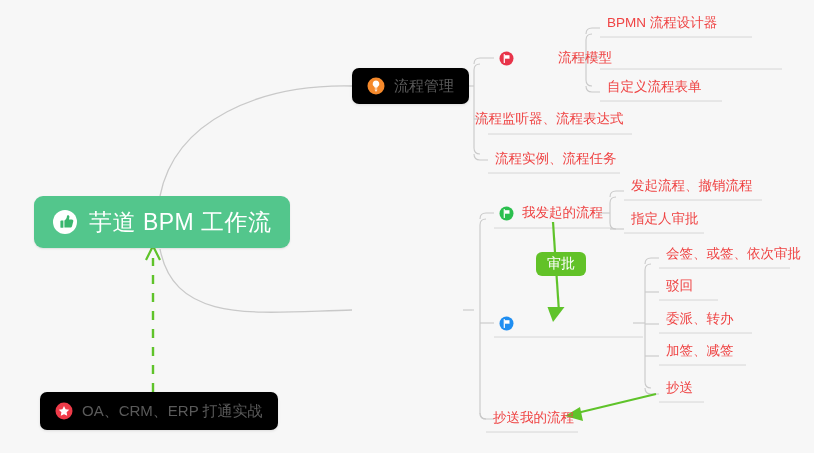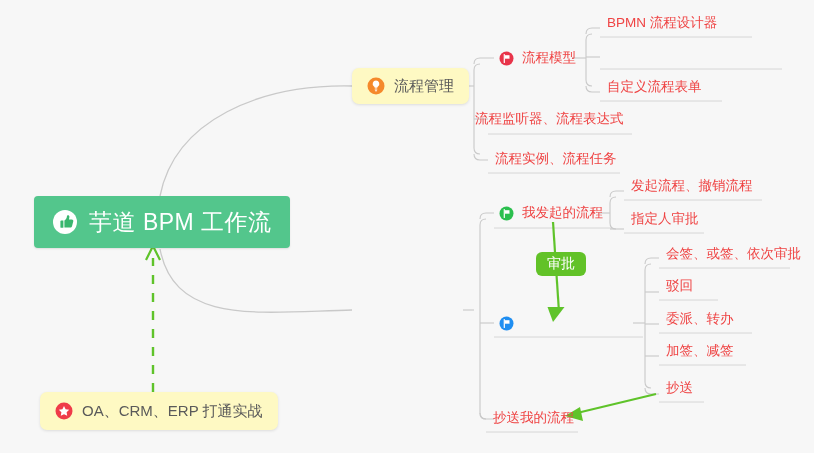--- a/index.html
+++ b/index.html
@@ -35,35 +35,35 @@
     position: absolute;
     box-sizing: border-box;
     display: flex;
     align-items: center;
     white-space: nowrap;
   }
 
   
   .root {
     background: #53c68c;
-    border-radius: 4px;
+    border-radius: 9px;
     padding: 0 18px;
     height: 52px;
     box-shadow: 0 1px 2px rgba(0,0,0,0.10);
   }
   .root .label {
     color: #ffffff;
     font-size: 23px;
     letter-spacing: 0.5px;
   }
   .root .ic { margin-right: 11px; }
 
   
   .branch {
-    background: #fef9c3;
+    background: #000000;
     border-radius: 7px;
     padding: 0 15px;
     height: 36px;
     box-shadow: 0 1px 3px rgba(0,0,0,0.11);
   }
   .branch .label {
     color: #5a5a5a;
     font-size: 15px;
   }
   .branch .ic { margin-right: 9px; }
@@ -187,21 +187,21 @@
       <svg viewBox="0 0 18 18">
         <circle cx="9" cy="9" r="8.5" fill="#f5892b"></circle>
         <path d="M9 3.4 a3.4 3.4 0 0 0 -2.0 6.1 c.45 .35 .7 .8 .7 1.3 h2.6 c0-.5 .25-.95 .7-1.3 A3.4 3.4 0 0 0 9 3.4z" fill="#ffffff"></path>
         <rect x="7.6" y="11.6" width="2.8" height="1.0" rx=".5" fill="#ffffff"></rect>
         <rect x="7.9" y="13.2" width="2.2" height="1.0" rx=".5" fill="#ffffff"></rect>
       </svg>
     </span>
     <span class="label">流程管理</span>
   </div>
 
-  <div class="node leaf" style="left:492px; top:44px;">
+  <div class="node leaf" style="left:492px; top:44px;gap:36px;">
     <span class="ic ic-sm">
       <svg viewBox="0 0 15 15">
         <circle cx="7.5" cy="7.5" r="7" fill="#e8344a"></circle>
         <path d="M5.3 3.6 v7.8" stroke="#ffffff" stroke-width="1.2" stroke-linecap="round"></path>
         <path d="M5.9 4.2 h4.6 v3.5 h-4.6z" fill="#ffffff"></path>
       </svg>
     </span>
     <span class="label">流程模型</span>
   </div>
 

